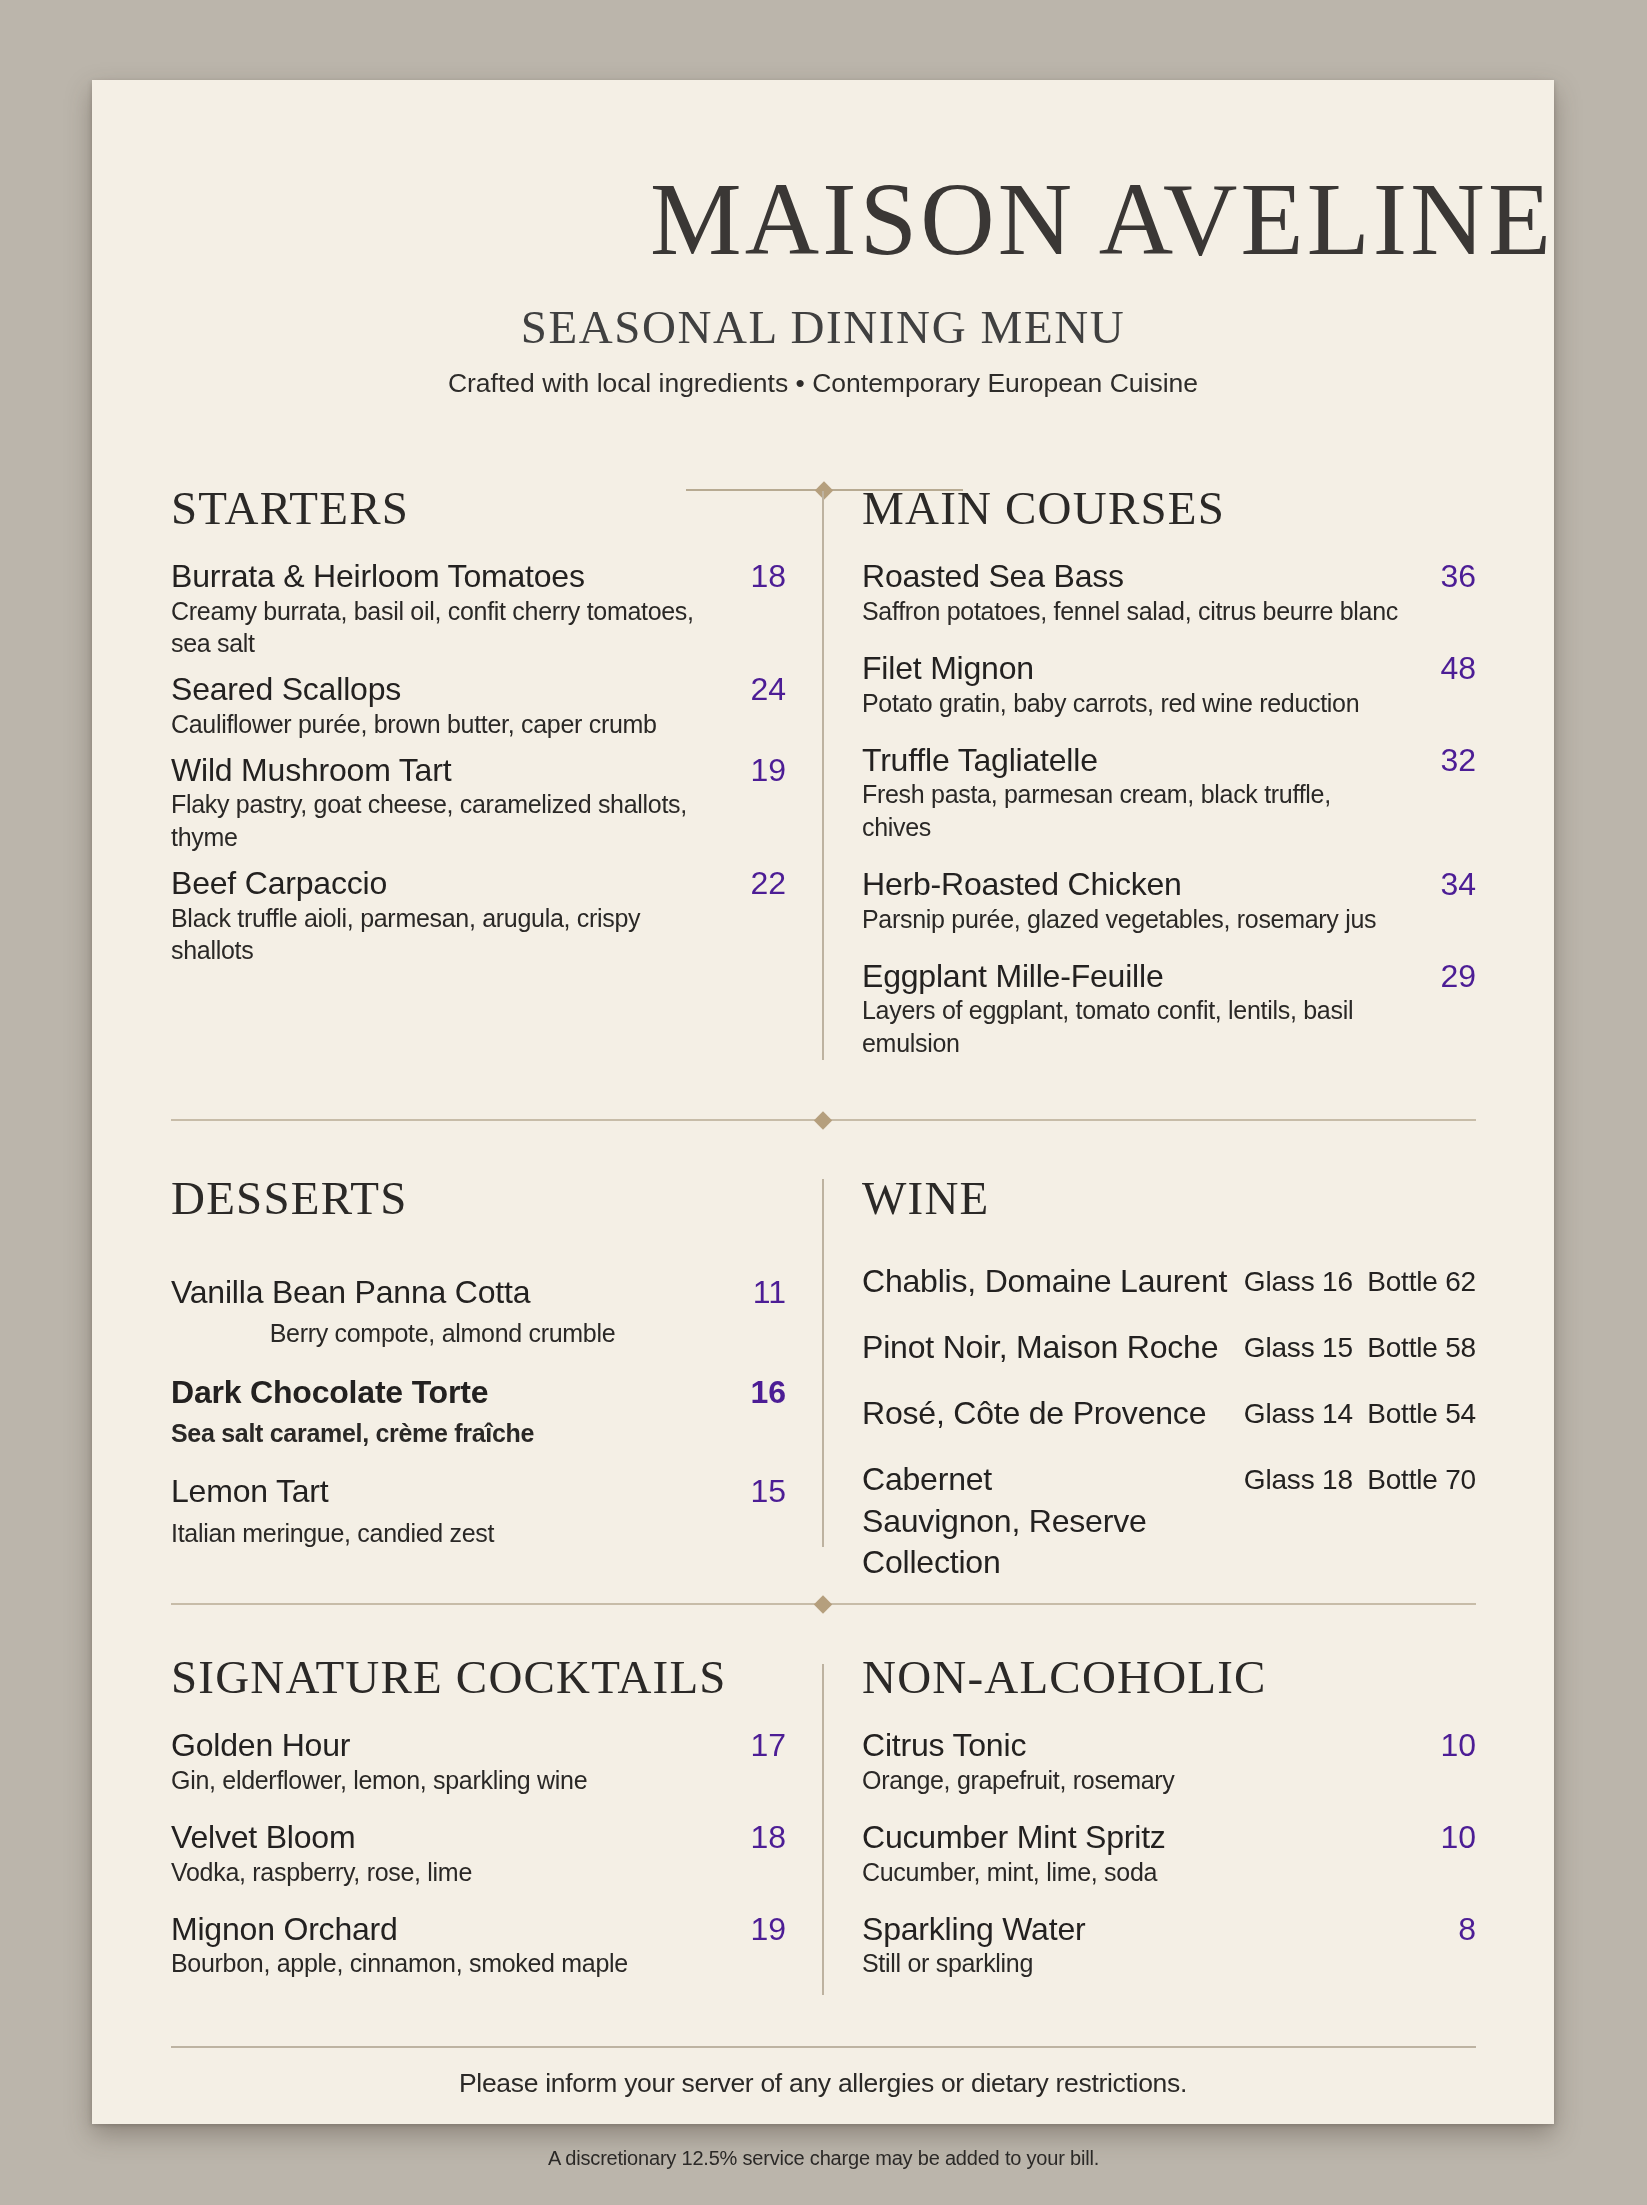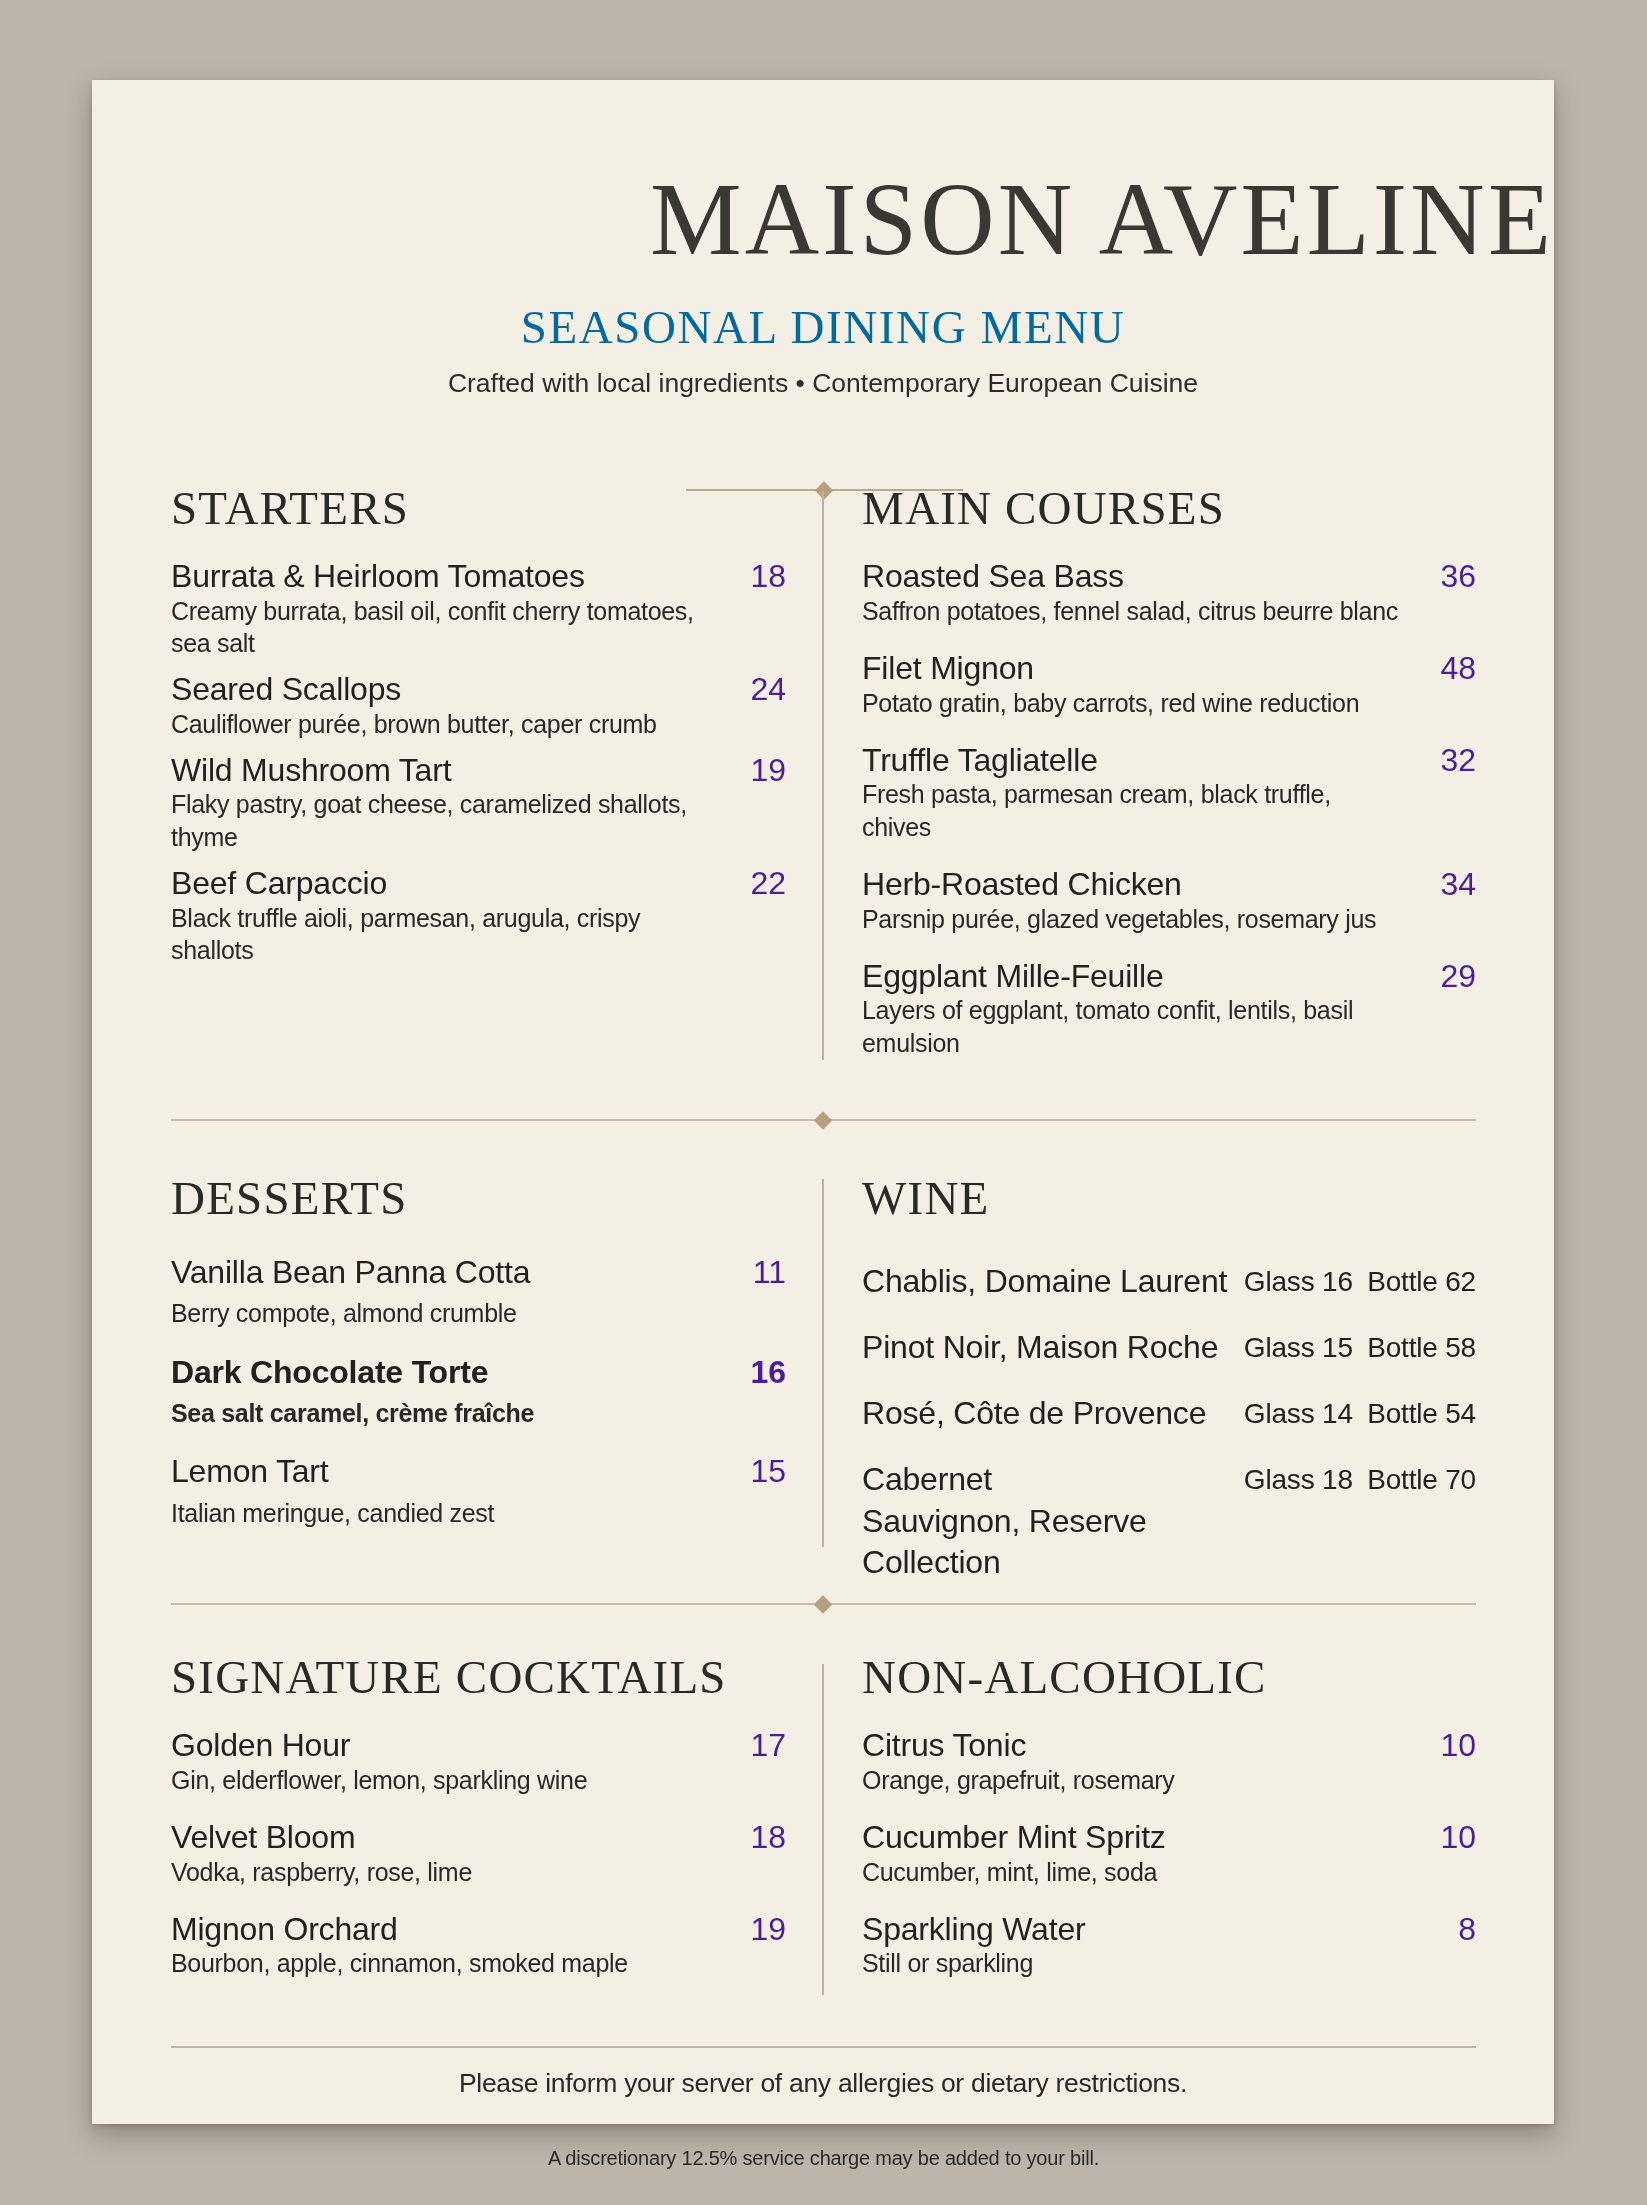--- a/index.html
+++ b/index.html
@@ -23,21 +23,21 @@
 
   .title {
     position: absolute; left: 0; right: 0; top: 88px;
     text-align: right; font-size: 103px; letter-spacing: 3.2px;
     color: #3a3735; font-weight: normal; line-height: 1;
     transform: scaleY(1.0);
   }
   .subtitle {
     position: absolute; left: 0; right: 0; top: 224px;
     text-align: center; font-size: 47px; letter-spacing: 1.6px;
-    color: #0369a1; line-height: 1;
+    color: #404040; line-height: 1;
   }
   .tagline {
     position: absolute; left: 0; right: 0; top: 290px;
     text-align: center; font-size: 26.5px; color: #2e2c2a; line-height: 1;
   }
   .ornament {
     position: absolute; height: 16px;
   }
   .ornament .line {
     position: absolute; left: 0; right: 0; top: 7.2px; height: 1.6px; background: #b7aa92;
@@ -176,21 +176,21 @@
       <div class="item-row">
           <span class="item-name">Eggplant Mille-Feuille</span>
           <span class="item-price">29</span>
         </div>
       <div class="item-desc">Layers of eggplant, tomato confit, lentils, basil emulsion</div>
     </div>
   </div>
 
   <div class="col left" style="top:1095px;">
     <h2 class="sec-head">DESSERTS</h2>
-    <div class="item sans" style="margin-top:32px;">
+    <div class="item sans" style="margin-top:52px;text-align:center;">
       <div class="item-row">
           <span class="item-name">Vanilla Bean Panna Cotta</span>
           <span class="item-price">11</span>
         </div>
       <div class="item-desc" style="margin-top:6.4px;">Berry compote, almond crumble</div>
     </div>
     <div class="item sans" style="margin-top:24px;font-weight:bold;">
       <div class="item-row">
           <span class="item-name">Dark Chocolate Torte</span>
           <span class="item-price">16</span>

